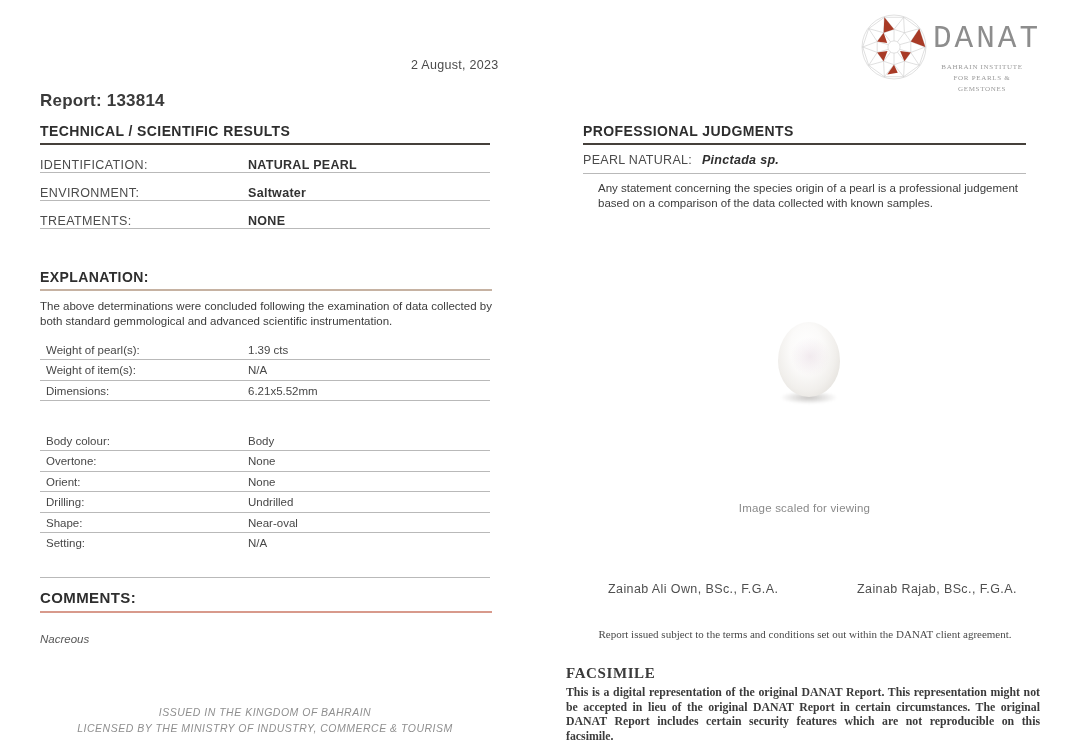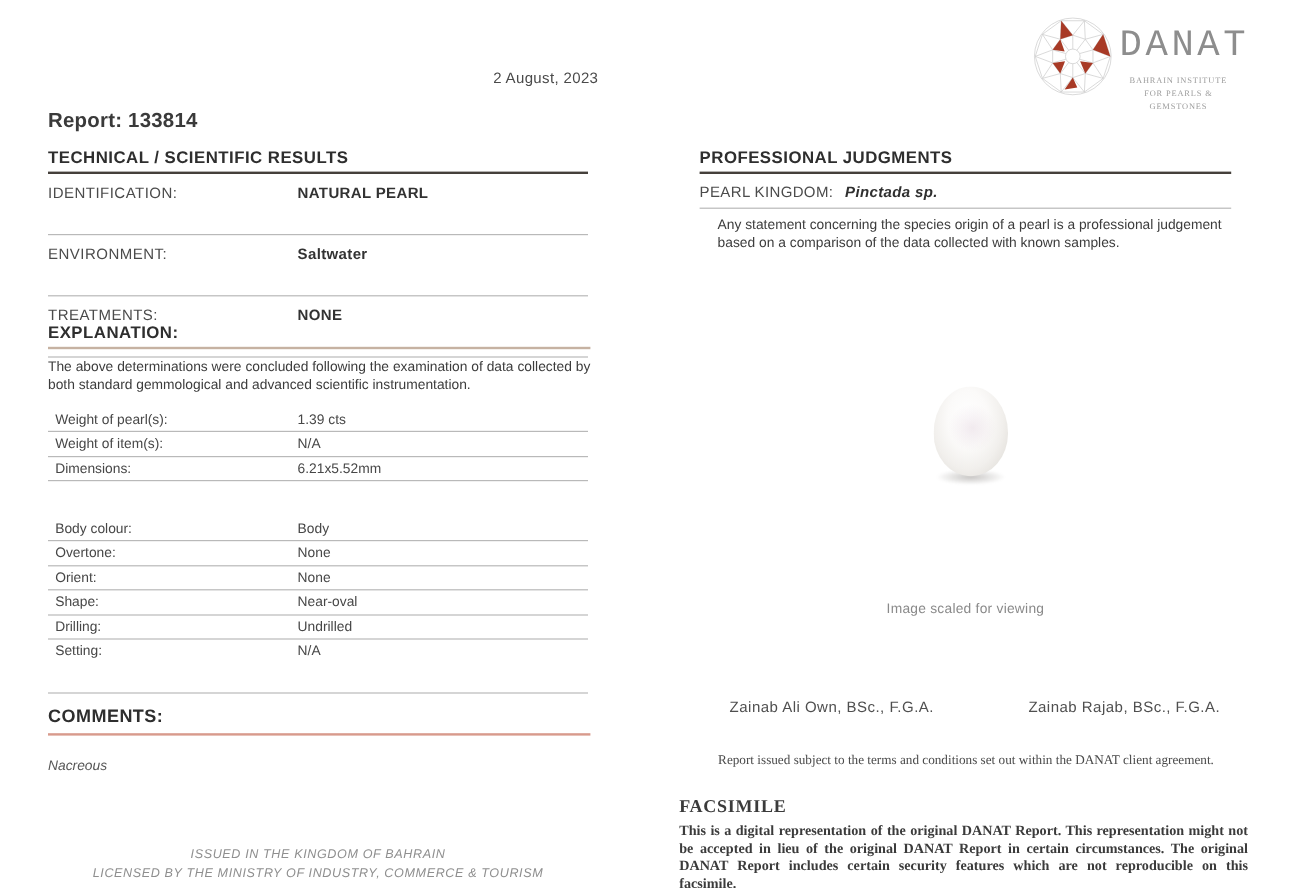--- a/index.html
+++ b/index.html
@@ -12,21 +12,21 @@
   .logo-mark{position:absolute;left:860px;top:13px;width:68px;height:68px;}
   .logo-name{position:absolute;left:933px;top:21px;font-family:Liberation Mono, monospace;font-size:31px;
              color:#8d8d8d;letter-spacing:3px;}
   .logo-sub{position:absolute;left:931px;top:62px;width:102px;text-align:center;
             font-family:"Liberation Serif",serif;font-size:7px;color:#9b9b9b;letter-spacing:0.7px;line-height:1.6;}
 
   
   .sec-head{font-weight:bold;font-size:14px;letter-spacing:0.4px;color:#2e2e2e;
             padding-bottom:4px;border-bottom:2px solid var(--header_underline,#45403b);line-height:16px;}
   .trow{box-sizing:border-box;display:flex;border-bottom:1px solid var(--line_gray,#b9b9b9);}
-  .trow-lg{height:51px;padding-top:9px;}
+  .trow-lg{height:28px;padding-top:24px;align-items:flex-end;}
   .trow-lg .tlabel{width:208px;font-size:12.5px;color:#4b4b4b;letter-spacing:0.4px;}
   .trow-lg .tvalue{font-size:12.5px;font-weight:bold;color:#323232;letter-spacing:0.3px;}
   .trow-sm{height:20.4px;padding:4px 0 0 6px;font-size:11.5px;}
   .trow-sm .tlabel{width:202px;color:#474747;}
   .trow-sm .tvalue{color:#474747;}
 
   .tech{position:absolute;left:40px;top:123px;width:450px;}
   .expl{position:absolute;left:40px;top:269px;width:452px;}
   .expl .sec-head{border-bottom-color:var(--explanation_underline,#c6b2a2);}
   .expl .body{margin:8px 0 0;font-size:11.5px;line-height:1.32;text-align:justify;color:#3c3c3c;}
@@ -139,26 +139,26 @@
     </div>
     <div class="trow trow-sm">
       <span class="tlabel">Overtone:</span>
       <span class="tvalue">None</span>
     </div>
     <div class="trow trow-sm">
       <span class="tlabel">Orient:</span>
       <span class="tvalue">None</span>
     </div>
     <div class="trow trow-sm">
+      <span class="tlabel">Drilling:</span>
+      <span class="tvalue">Undrilled</span>
+    </div>
+    <div class="trow trow-sm">
       <span class="tlabel">Shape:</span>
       <span class="tvalue">Near-oval</span>
-    </div>
-    <div class="trow trow-sm">
-      <span class="tlabel">Drilling:</span>
-      <span class="tvalue">Undrilled</span>
     </div>
     <div class="trow trow-sm">
       <span class="tlabel">Setting:</span>
       <span class="tvalue">N/A</span>
     </div>
   </div>
 
   <div class="sep-line"></div>
 
   <div class="comments">
@@ -167,21 +167,21 @@
   </div>
 
   <div class="footer-left">
     <div>ISSUED IN THE KINGDOM OF BAHRAIN</div>
     <div>LICENSED BY THE MINISTRY OF INDUSTRY, COMMERCE &amp; TOURISM</div>
   </div>
 
   <div class="judg">
     <div class="sec-head">PROFESSIONAL JUDGMENTS</div>
     <div class="origin-row">
-      <span>PEARL KINGDOM:</span>
+      <span>PEARL NATURAL:</span>
       <span class="origin-val">Pinctada sp.</span>
     </div>
     <p class="note">Any statement concerning the species origin of a pearl is a professional judgement based on a comparison of the data collected with known samples.</p>
   </div>
 
   <div class="pearl-shadow"></div>
   <div class="pearl"></div>
   <div class="img-caption">Image scaled for viewing</div>
 
   <div class="sig sig1">Zainab Ali Own, BSc., F.G.A.</div>

